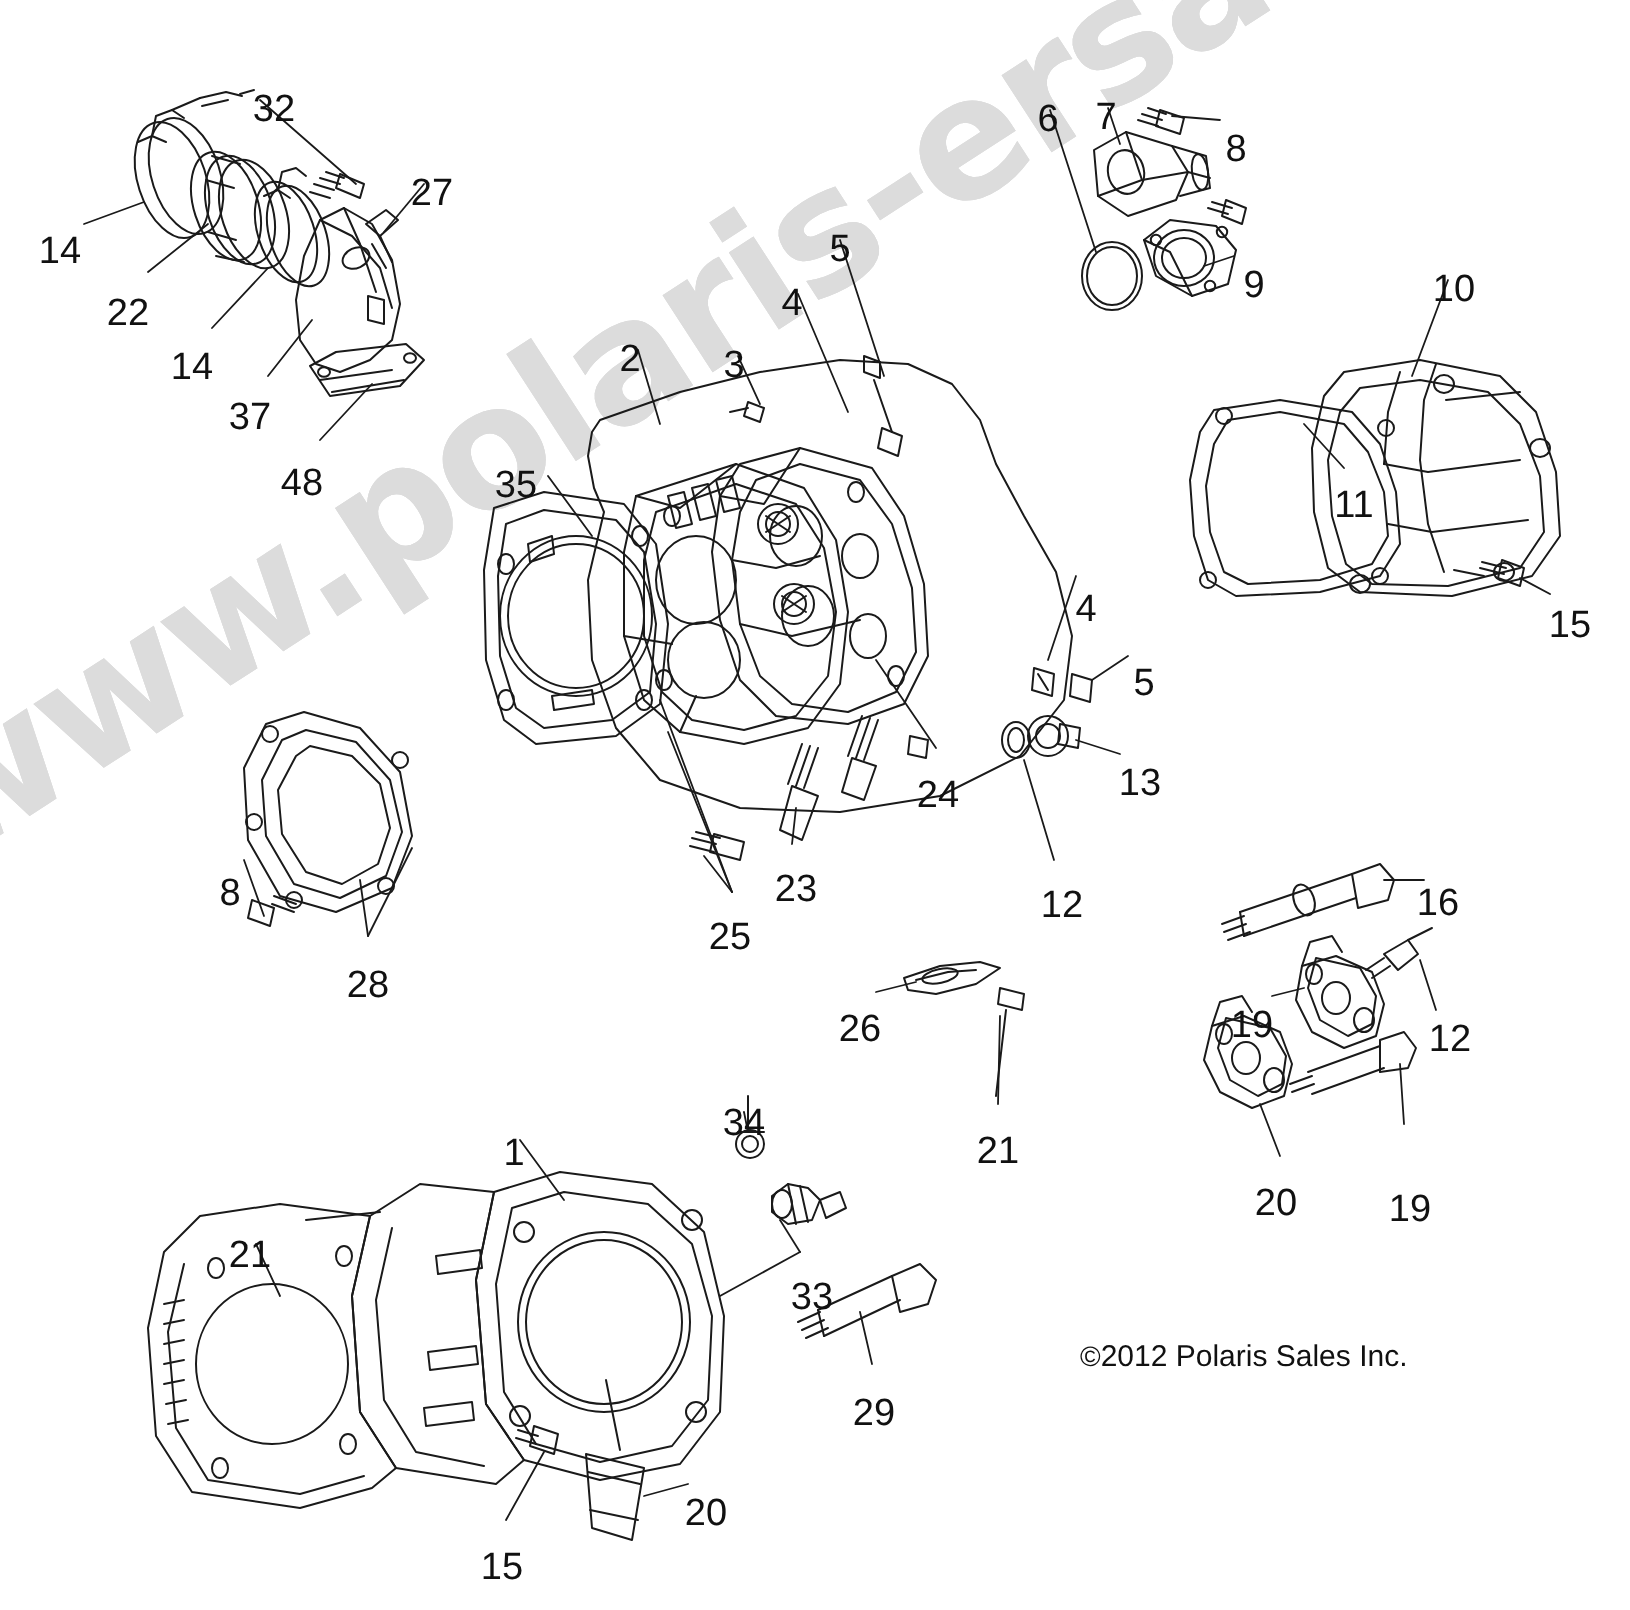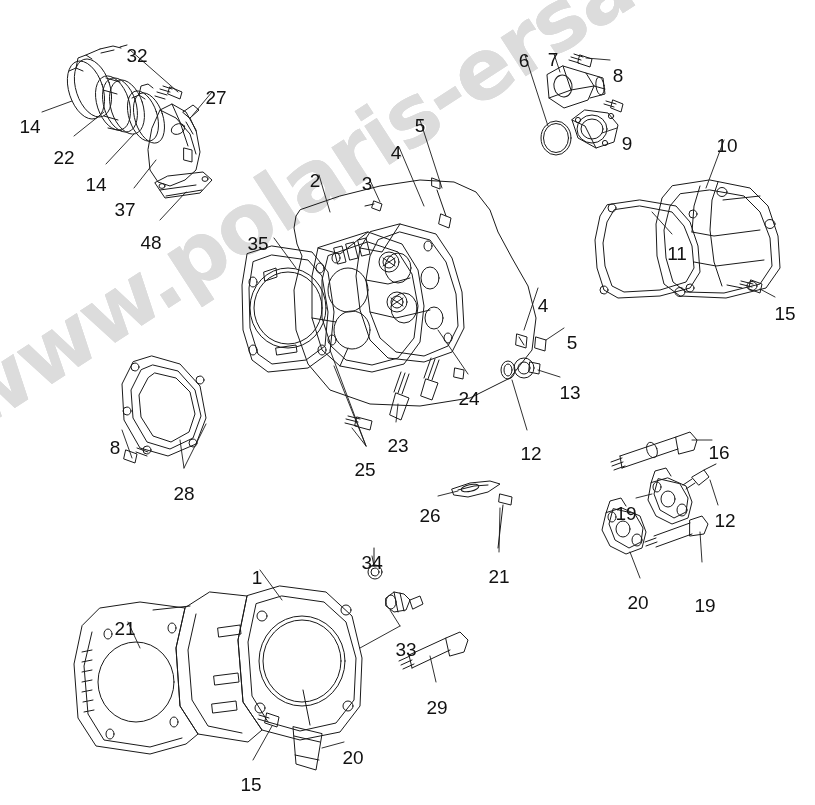--- a/index.html
+++ b/index.html
@@ -478,14 +478,17 @@
 
     <span class="callout" style="left:372px;top:547px">34</span>
     <span class="callout" style="left:257px;top:562px">1</span>
     <span class="callout" style="left:125px;top:613px">21</span>
     <span class="callout" style="left:406px;top:634px">33</span>
     <span class="callout" style="left:437px;top:692px">29</span>
     <span class="callout" style="left:353px;top:742px">20</span>
     <span class="callout" style="left:251px;top:769px">15</span>
   </div>
 
+  <div id="copyright">
+    <span class="cmark">©</span><span>2012  Polaris Sales Inc.</span>
+  </div>
 
 </div>
 
 </body></html>

